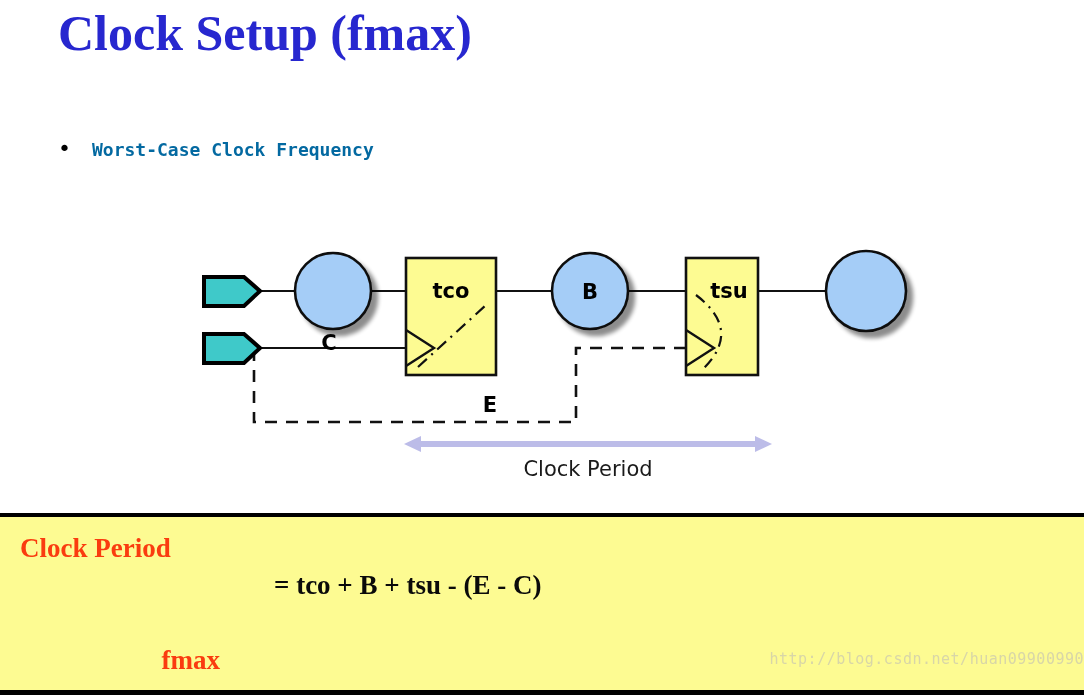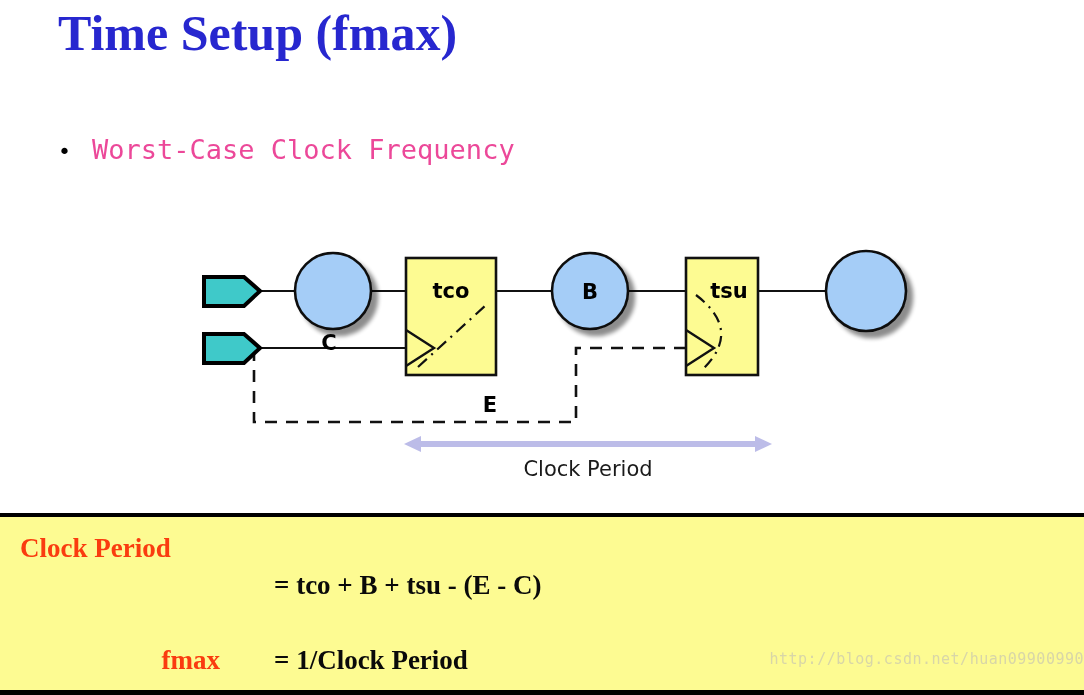--- a/index.html
+++ b/index.html
@@ -40,24 +40,25 @@
   }
   #bullet-dot {
     font-family: "DejaVu Sans", sans-serif;
     font-size: 22px;
     line-height: 30px;
     color: #000000;
     width: 34px;
   }
   #bullet-text {
     font-family: "DejaVu Sans Mono", monospace;
-    font-size: 27px;
+    font-size: 18px;
     line-height: 32px;
-    color: #ec4899;
-    white-space: nowrap;
+    color: #0369a1;
+    white-space: nowrap;
+    font-weight: bold;
   }
 
   
   #diagram {
     position: absolute;
     left: 16px;
     top: 225px;
     width: 1084px;
     height: 285px;
   }
@@ -122,21 +123,21 @@
     color: #d8d6a8;
     letter-spacing: 0.5px;
     white-space: nowrap;
   }
 </style>
 </head>
 <body>
 
 <div id="slide">
 
-  <div id="slide-title">Time Setup (fmax)</div>
+  <div id="slide-title">Clock Setup (fmax)</div>
 
   <div id="bullet-row">
     <span id="bullet-dot">•</span>
     <span id="bullet-text">Worst-Case Clock Frequency</span>
   </div>
 
   <div id="diagram">
     <svg width="1084" height="285" viewBox="0 0 1084 285" xmlns="http://www.w3.org/2000/svg">
       <defs>
         <filter id="dropshadow" x="-30%" y="-30%" width="180%" height="180%">
@@ -220,19 +221,18 @@
       <span class="frm-key">Clock Period</span>
     </div>
 
     <div class="frm-row" id="frm-row-2">
       <span class="frm-key"></span>
       <span class="frm-val">= tco + B + tsu - (E - C)</span>
     </div>
 
     <div class="frm-row" id="frm-row-3">
       <span class="frm-key right">fmax</span>
-      <span class="frm-val">= 1/Clock Period</span>
     </div>
 
     <div id="watermark">http://blog.csdn.net/huan09900990</div>
   </div>
 
 </div>
 
 </body></html>

